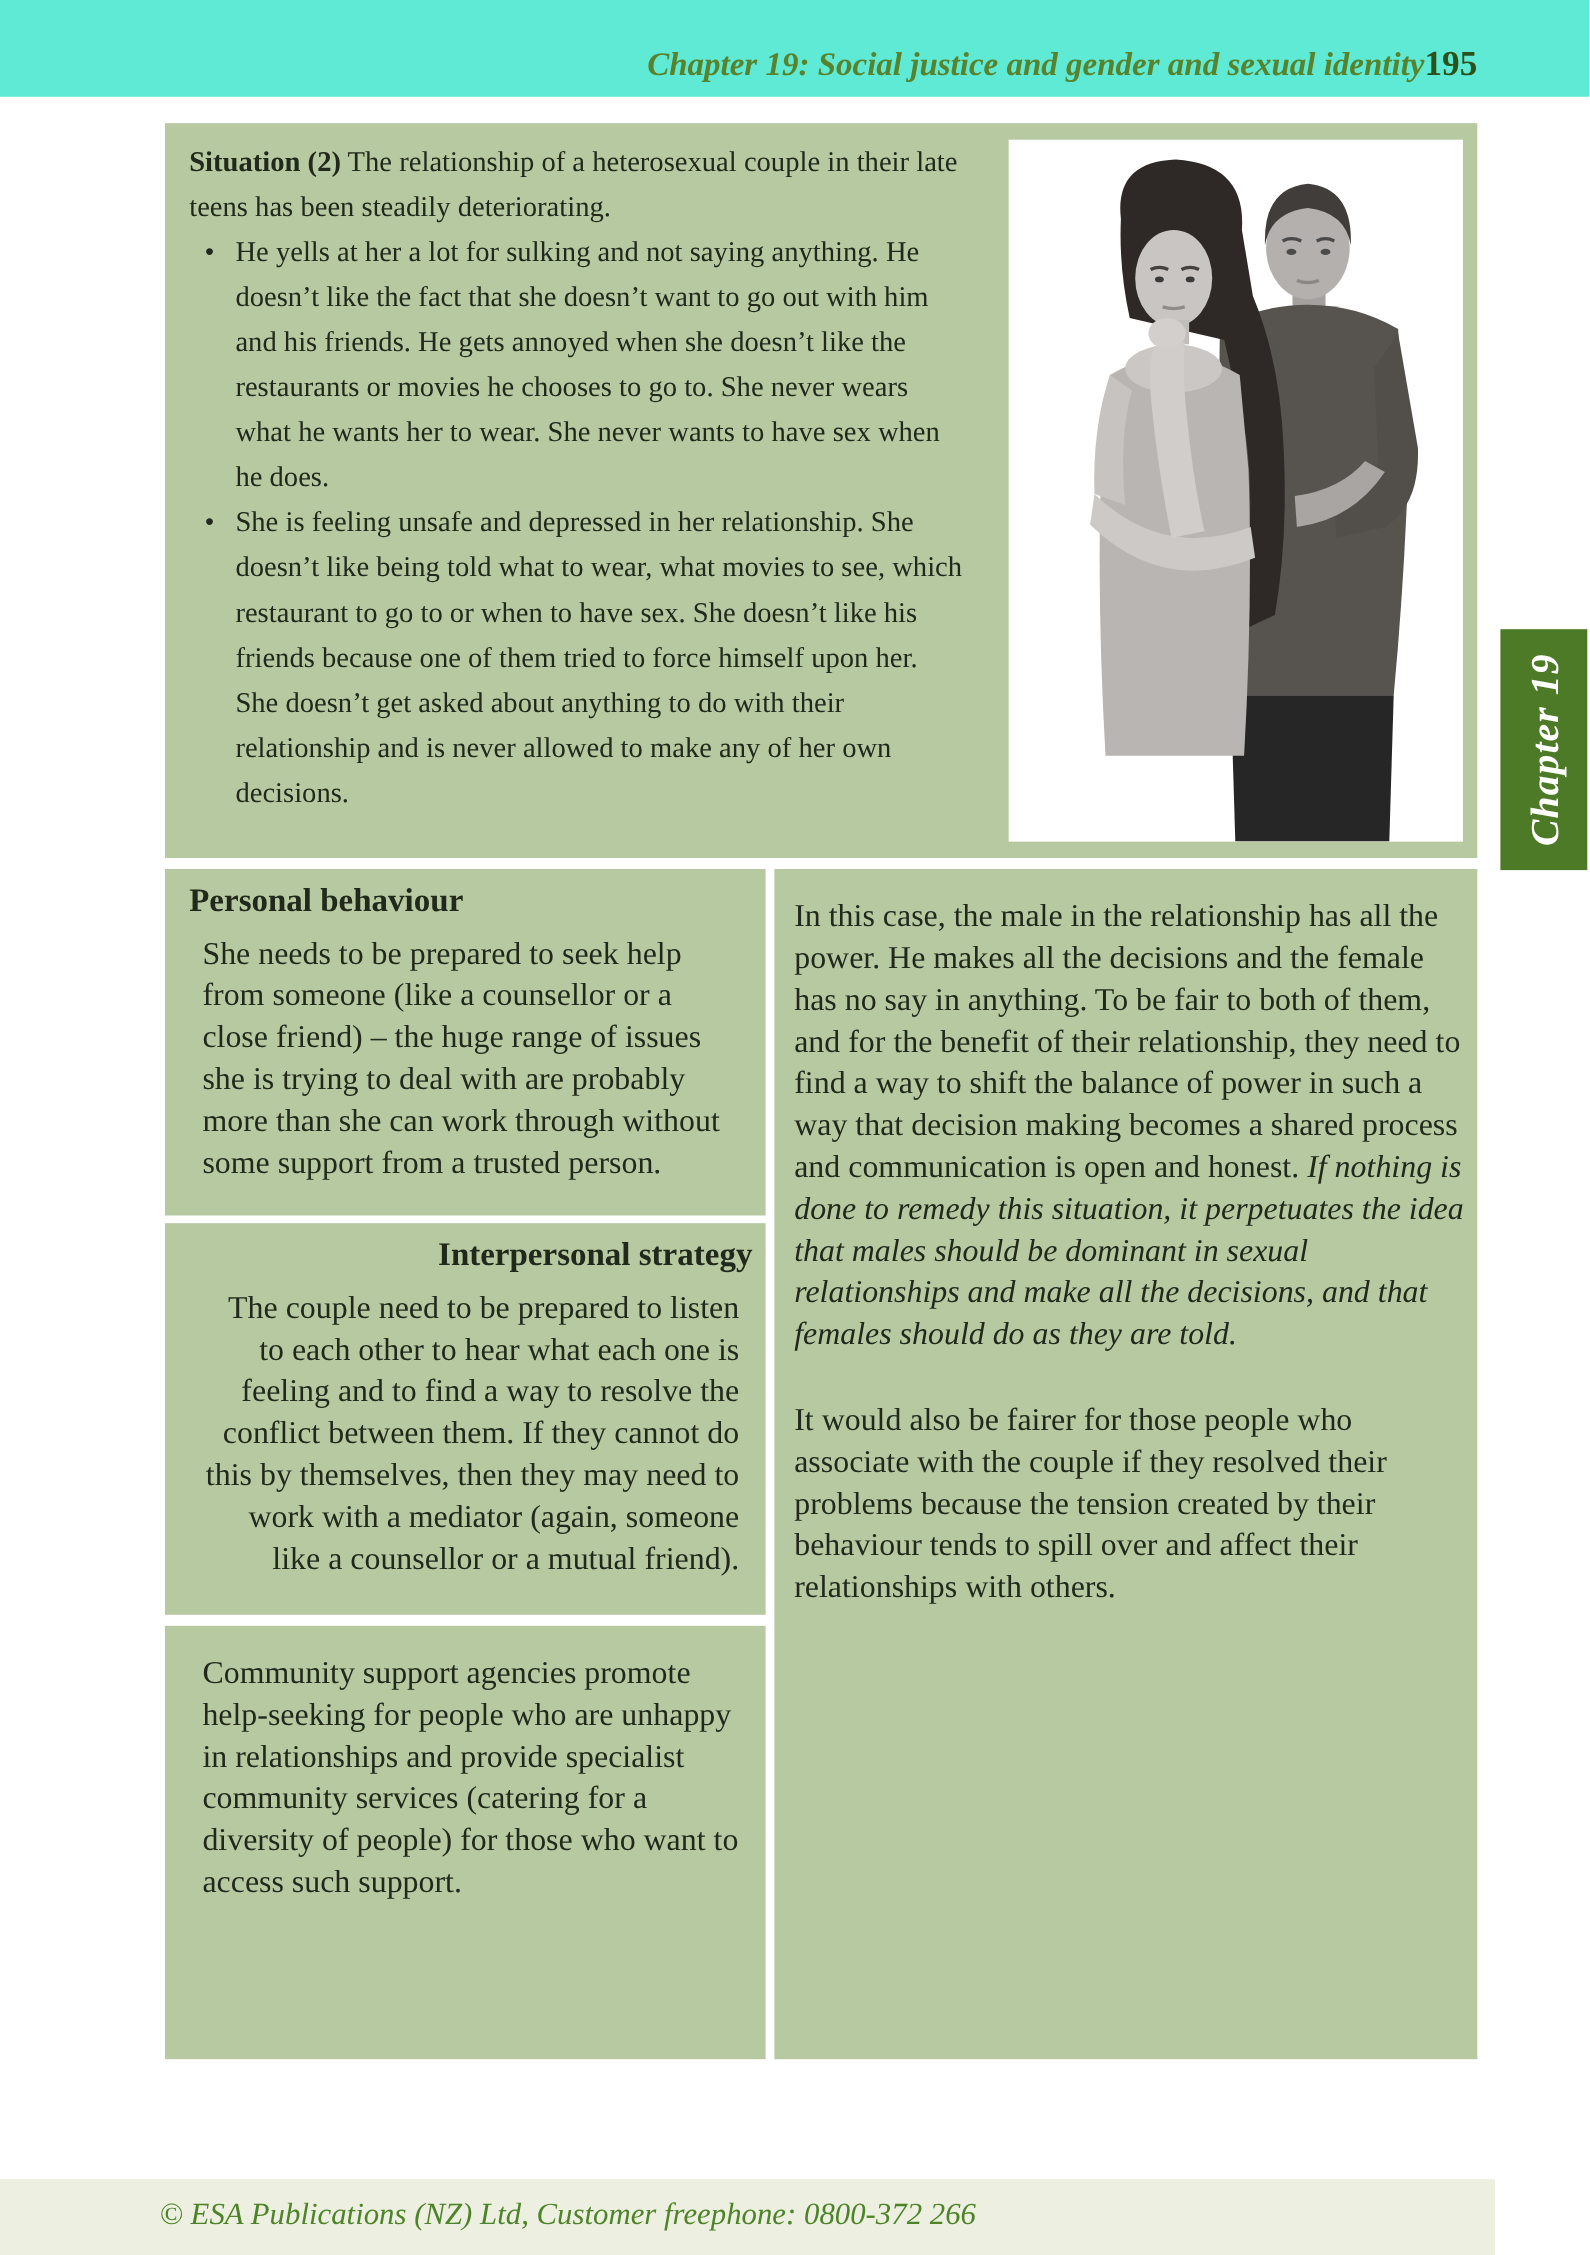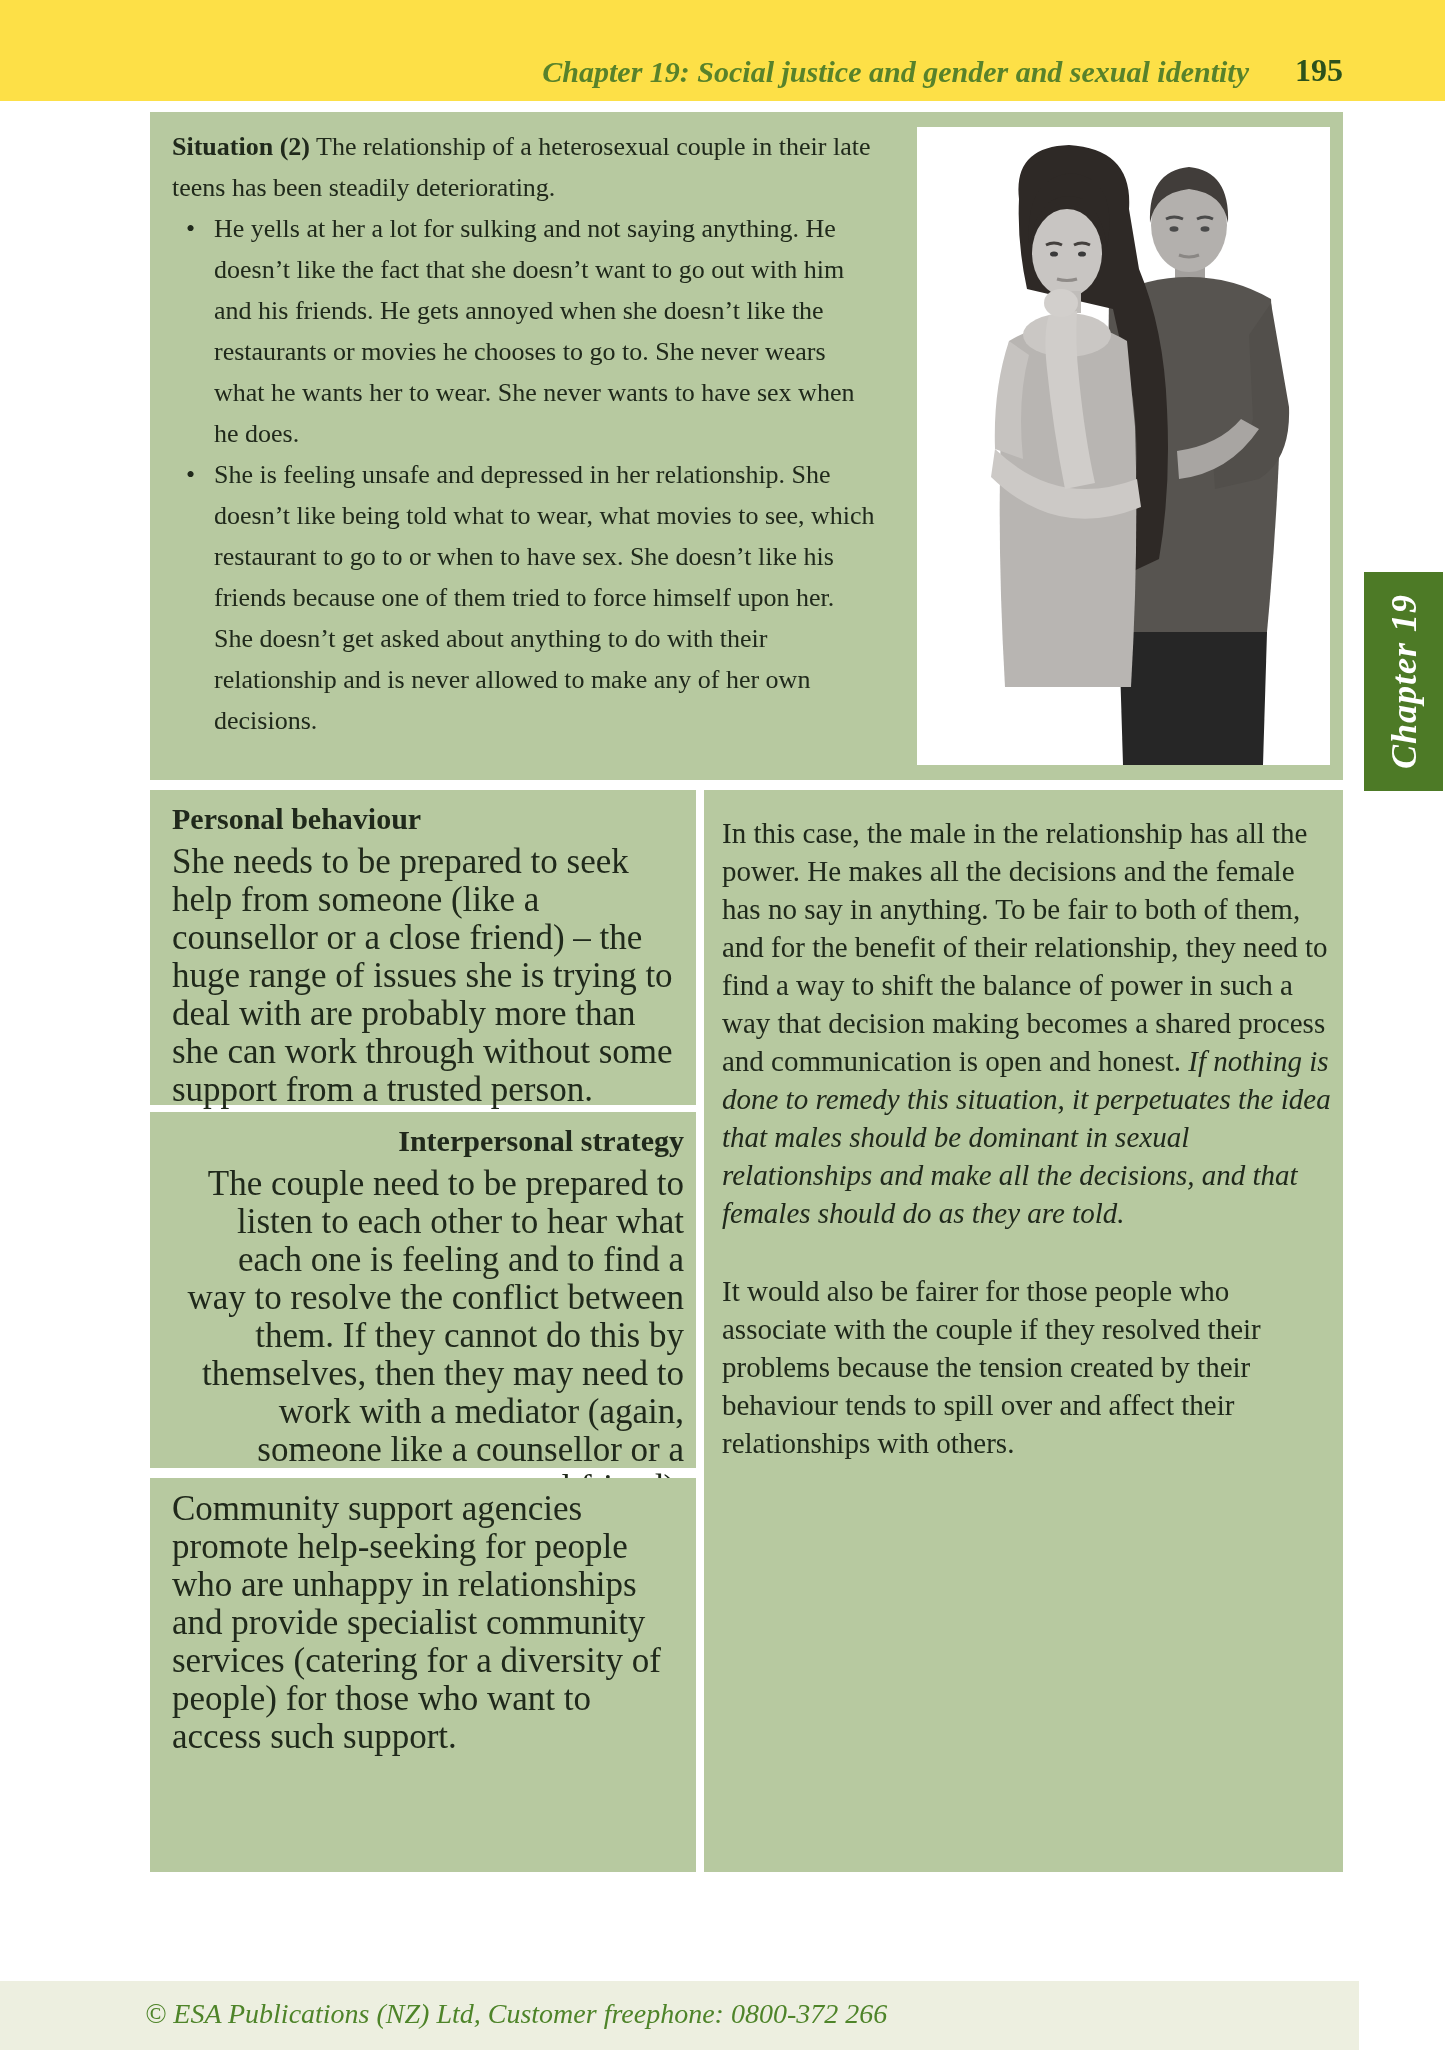--- a/index.html
+++ b/index.html
@@ -2,24 +2,24 @@
 <html><head>
 <meta charset="utf-8">
 <style>
   html,body { margin:0; padding:0; background:#ffffff; }
   .page {
     position:relative; width:1445px; height:2050px; background:#ffffff;
     font-family:"Liberation Serif", serif; color:#20291b; overflow:hidden;
   }
   
   .band-top {
-    position:absolute; left:0; top:0; width:1445px; height:101px;
-    background:#fde047; box-sizing:border-box;
+    position:absolute; left:0; top:0; width:1445px; height:88px;
+    background:#5eead4; box-sizing:border-box;
     display:flex; justify-content:flex-end; align-items:flex-end;
-    padding:0 102px 12px 0; gap:46px;
+    padding:0 102px 12px 0; 
   }
   .header-title { font-style:italic; font-weight:bold; font-size:30px; color:#58822b; white-space:nowrap; }
   .page-num { font-weight:bold; font-size:32px; color:#2c521c; }
   .band-bottom {
     position:absolute; left:0; top:1981px; width:1359px; height:69px;
     background:#edefe0; box-sizing:border-box; padding:17px 0 0 145px;
   }
   .footer-text { font-style:italic; font-size:28px; color:#4e8429; }
 
   
@@ -39,21 +39,21 @@
     background:#ffffff;
   }
   .photo-frame svg { display:block; width:100%; height:100%; }
 
   .strategy { left:150px; width:546px; }
   #strategy-personal      { top:790px;  height:315px; }
   #strategy-interpersonal { top:1112px; height:356px;text-align:right; }
   #strategy-societal      { top:1478px; height:394px; }
   .strategy-inner { padding:12px 12px 0 22px; }
   .strategy-title { font-size:30px; font-weight:bold; margin:0 0 7px 0; }
-  .strategy-body  { font-size:35px; line-height:38px; margin:0; }
+  .strategy-body  { font-size:29px; line-height:38px; margin:12px; }
 
   #analysis-box { left:704px; top:790px; width:639px; height:1082px; }
   .analysis-inner { padding:24px 12px 0 18px; font-size:29px; line-height:38px; }
   .analysis-inner p { margin:0; }
   .analysis-inner p + p { margin-top:40px; }
   .italic-run { font-style:italic; }
 
   
   #chapter-tab {
     position:absolute; left:1364px; top:572px; width:79px; height:219px;

